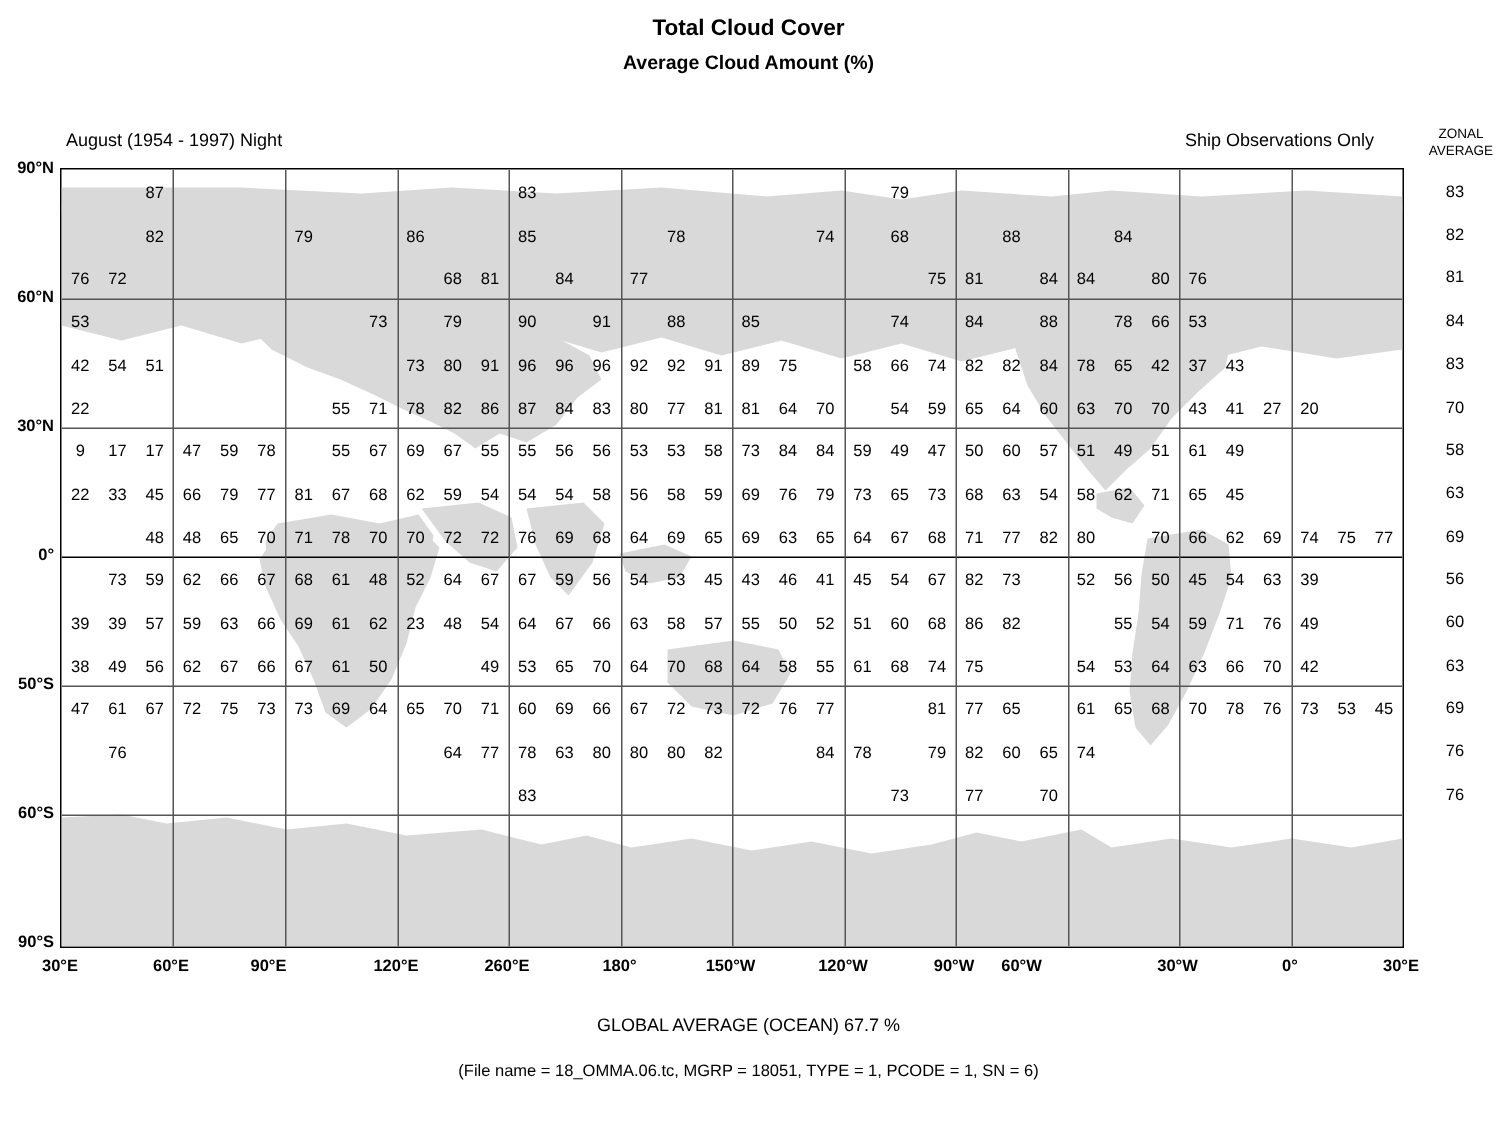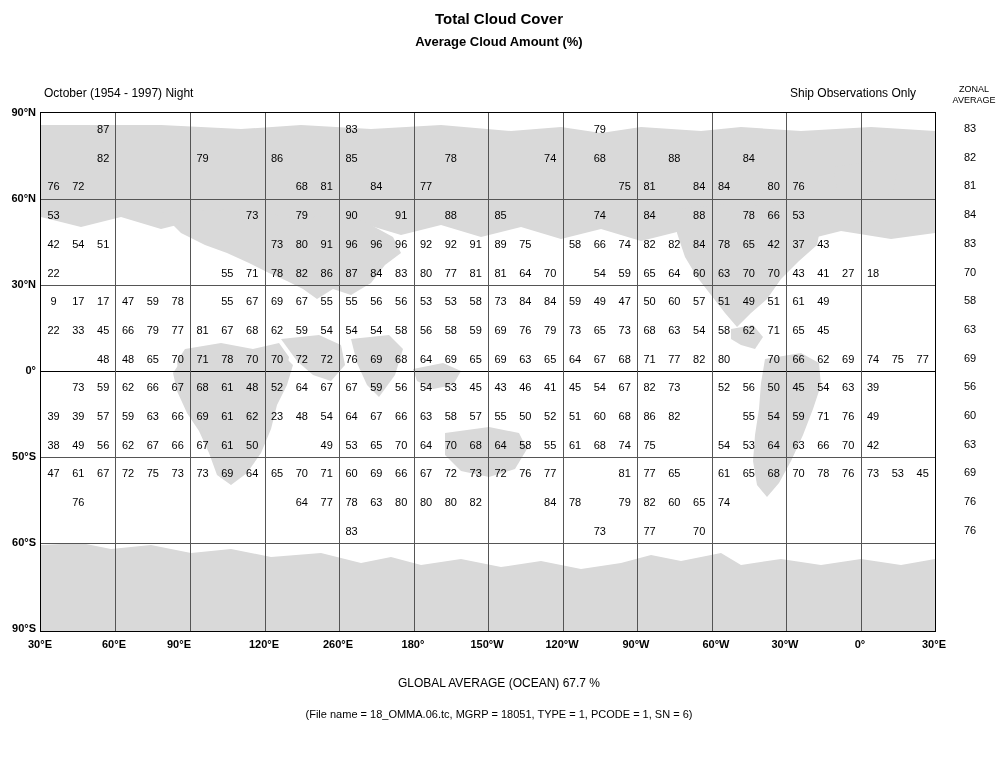--- a/index.html
+++ b/index.html
@@ -141,21 +141,21 @@
   }
 </style>
 </head>
 <body>
 
 <div id="root">
 
   <div class="title" id="title-sub">Average Cloud Amount (%)</div>
   <div class="title" id="title-main">Total Cloud Cover</div>
 
-  <div id="label-period">October (1954 - 1997) Night</div>
+  <div id="label-period">August (1954 - 1997) Night</div>
   <div id="label-source">Ship Observations Only</div>
 
   <div id="label-zonal">
     <div>ZONAL</div>
     <div>AVERAGE</div>
   </div>
 
   <div id="map">
     <svg id="land-svg" viewBox="0 0 894 518" preserveAspectRatio="none">
       <g fill="#d9d9d9" stroke="none">
@@ -296,21 +296,21 @@
         <div class="cell" style="left: 571.667px; top: 153.5px;">59</div>
         <div class="cell" style="left: 596.5px; top: 153.5px;">65</div>
         <div class="cell" style="left: 621.333px; top: 153.5px;">64</div>
         <div class="cell" style="left: 646.167px; top: 153.5px;">60</div>
         <div class="cell" style="left: 671px; top: 153.5px;">63</div>
         <div class="cell" style="left: 695.833px; top: 153.5px;">70</div>
         <div class="cell" style="left: 720.667px; top: 153.5px;">70</div>
         <div class="cell" style="left: 745.5px; top: 153.5px;">43</div>
         <div class="cell" style="left: 770.333px; top: 153.5px;">41</div>
         <div class="cell" style="left: 795.167px; top: 153.5px;">27</div>
-        <div class="cell" style="left: 820px; top: 153.5px;">18</div>
+        <div class="cell" style="left: 820px; top: 153.5px;">20</div>
         <div class="cell" style="left: 0.5px; top: 182.2px;">9</div>
         <div class="cell" style="left: 25.3333px; top: 182.2px;">17</div>
         <div class="cell" style="left: 50.1667px; top: 182.2px;">17</div>
         <div class="cell" style="left: 75px; top: 182.2px;">47</div>
         <div class="cell" style="left: 99.8333px; top: 182.2px;">59</div>
         <div class="cell" style="left: 124.667px; top: 182.2px;">78</div>
         <div class="cell" style="left: 174.333px; top: 182.2px;">55</div>
         <div class="cell" style="left: 199.167px; top: 182.2px;">67</div>
         <div class="cell" style="left: 224px; top: 182.2px;">69</div>
         <div class="cell" style="left: 248.833px; top: 182.2px;">67</div>
@@ -562,21 +562,21 @@
   <div id="xtick-layer">
       <div class="xtick" style="left: 10px;">30°E</div>
       <div class="xtick" style="left: 84px;">60°E</div>
       <div class="xtick" style="left: 149px;">90°E</div>
       <div class="xtick" style="left: 234px;">120°E</div>
       <div class="xtick" style="left: 308px;">260°E</div>
       <div class="xtick" style="left: 383px;">180°</div>
       <div class="xtick" style="left: 457px;">150°W</div>
       <div class="xtick" style="left: 532px;">120°W</div>
       <div class="xtick" style="left: 606px;">90°W</div>
-      <div class="xtick" style="left: 686px;">60°W</div>
+      <div class="xtick" style="left: 651px;">60°W</div>
       <div class="xtick" style="left: 755px;">30°W</div>
       <div class="xtick" style="left: 830px;">0°</div>
       <div class="xtick" style="left: 904px;">30°E</div>
     </div>
   <div id="zonal-layer">
       <div class="zonal" style="top: 122px;">83</div>
       <div class="zonal" style="top: 150.7px;">82</div>
       <div class="zonal" style="top: 179.4px;">81</div>
       <div class="zonal" style="top: 208.1px;">84</div>
       <div class="zonal" style="top: 236.8px;">83</div>

